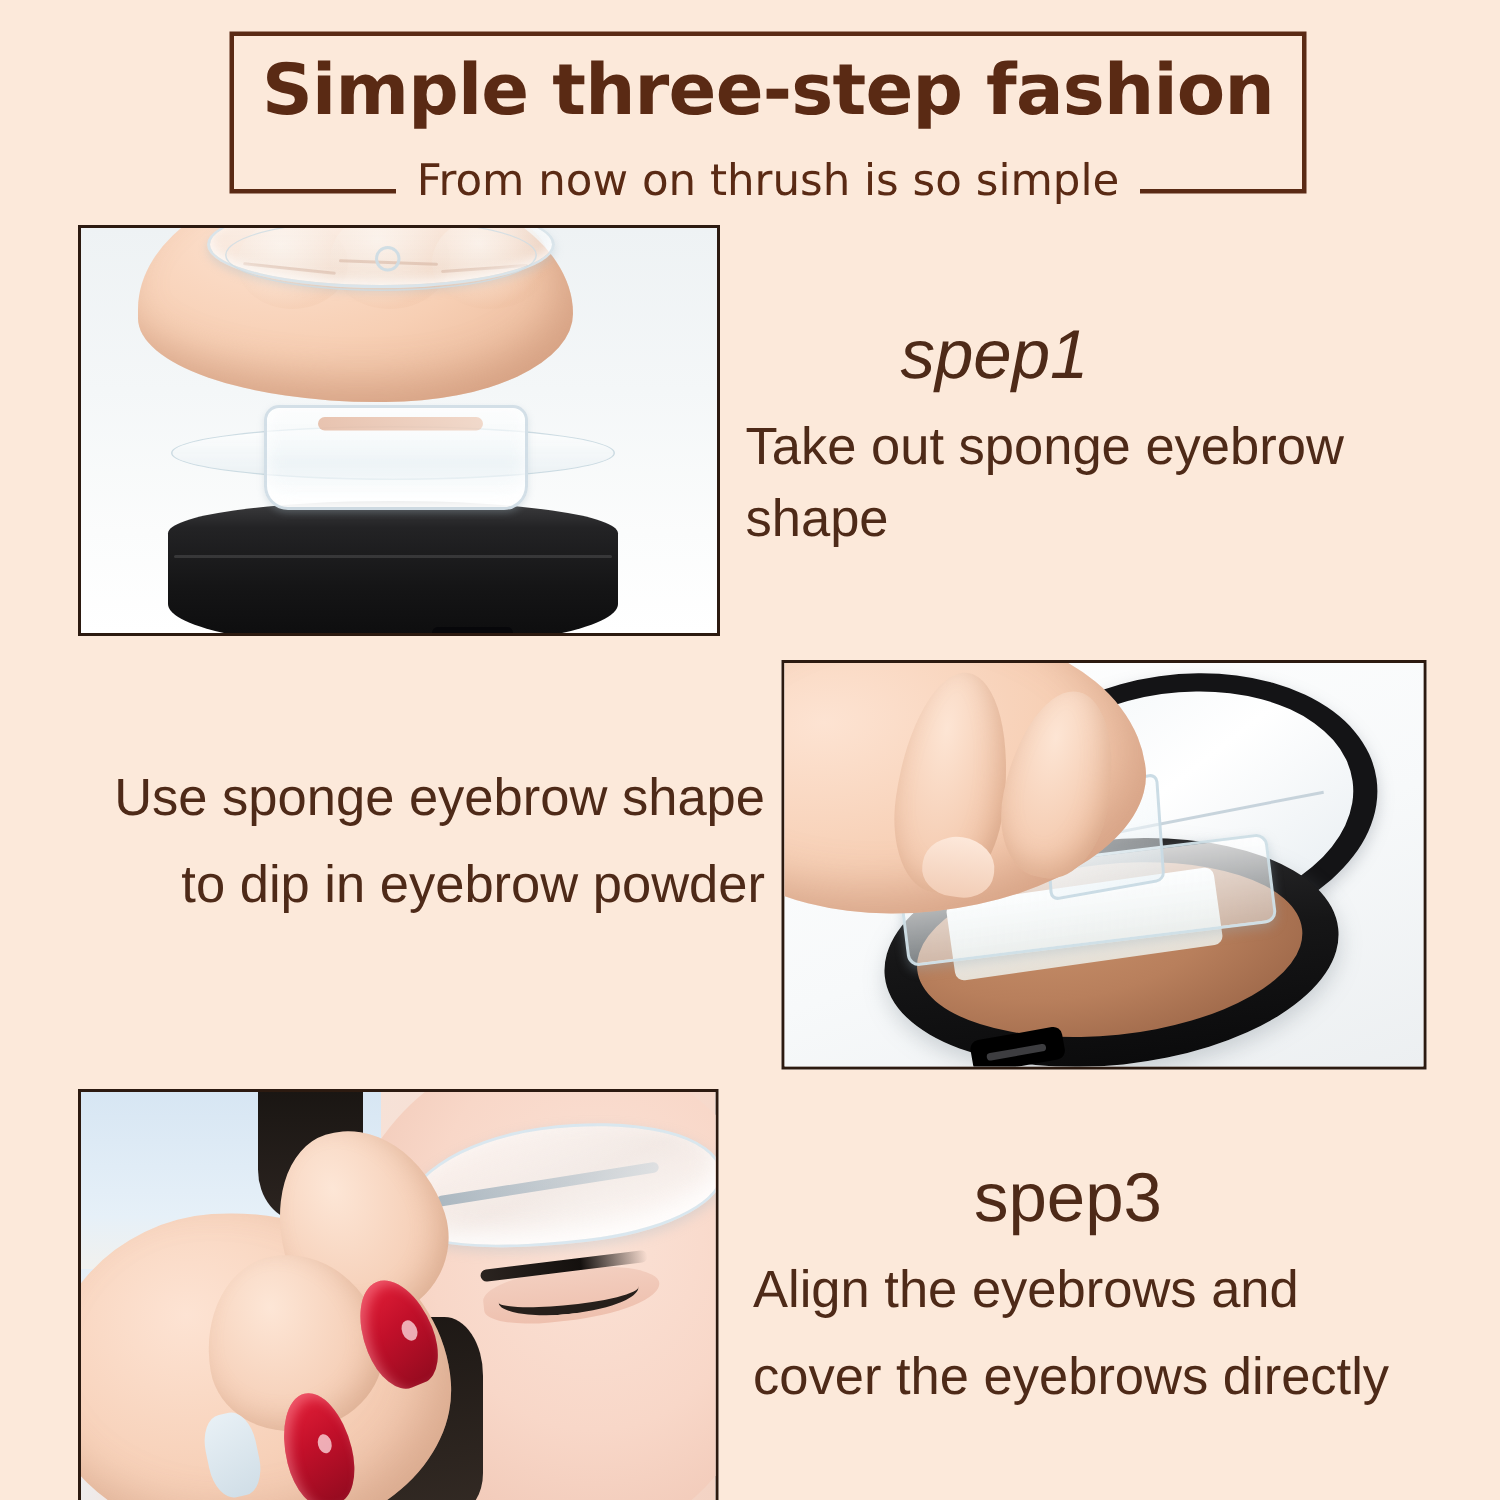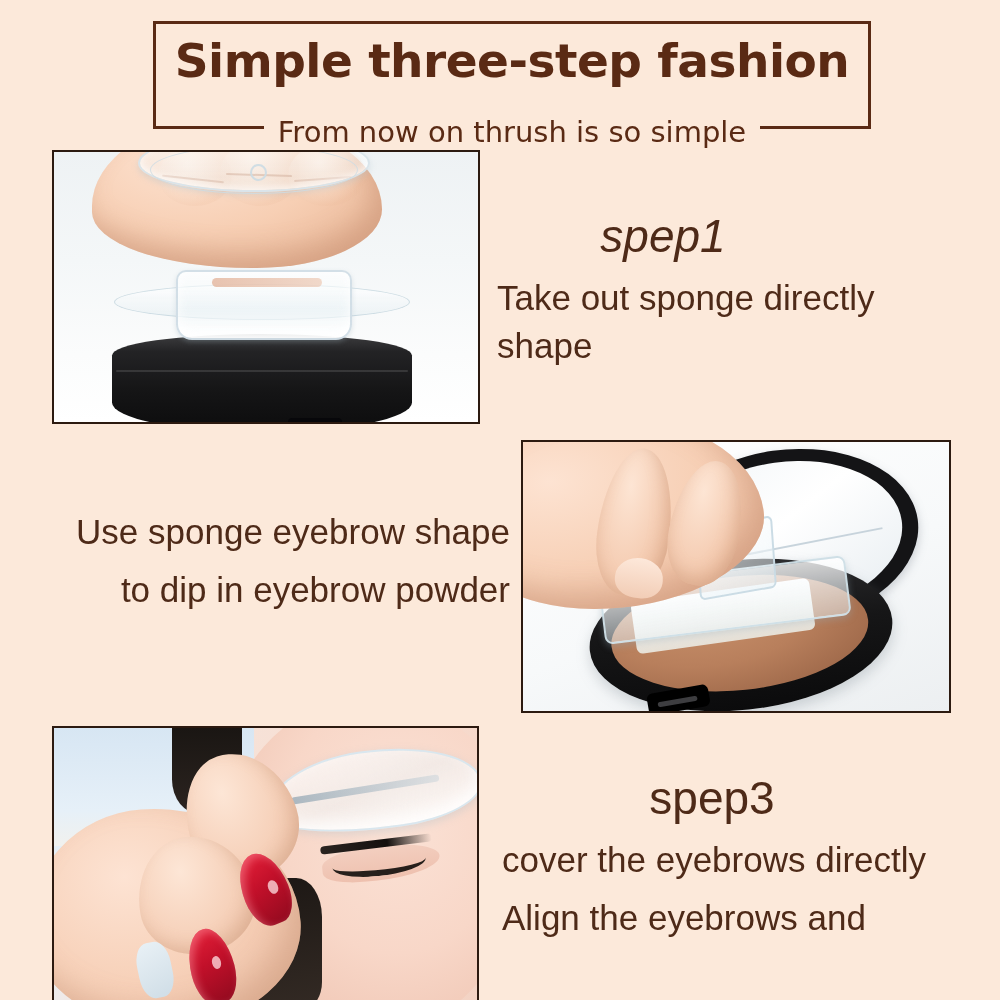--- a/index.html
+++ b/index.html
@@ -45,21 +45,21 @@
   }
 
   
   .header-sub-wrap {
     position: absolute;
     left: 153px;
     top: 100px;
     width: 718px;
     height: 52px;
     display: flex;
-    align-items: flex-end;
+    align-items: flex-start;
     justify-content: center;
   }
   .header-sub {
     background: #fce9da;
     padding: 0 14px;
     font-family: "DejaVu Sans", sans-serif;
     font-size: 29px;
     color: #5a2a14;
     line-height: 40px;
     white-space: nowrap;
@@ -525,27 +525,27 @@
       <div class="p3-nail p3-n1"></div>
       <div class="p3-nail p3-n2"></div>
       <div class="p3-nshine p3-ns1"></div>
       <div class="p3-nshine p3-ns2"></div>
       <div class="p3-whitenail"></div>
     </div>
   </div>
 
   <div class="step-block" id="step-1">
     <div class="step-head">spep1</div>
-    <div class="step-body">Take out sponge directly shape</div>
+    <div class="step-body">Take out sponge eyebrow shape</div>
   </div>
 
   <div class="step-block" id="step-2">
     <div class="step-body">Use sponge eyebrow shape</div>
     <div class="step-body">to dip in eyebrow powder</div>
   </div>
 
   <div class="step-block" id="step-3">
     <div class="step-head">spep3</div>
+    <div class="step-body">Align the eyebrows and</div>
     <div class="step-body">cover the eyebrows directly</div>
-    <div class="step-body">Align the eyebrows and</div>
   </div>
 
 </div>
 
 </body></html>

